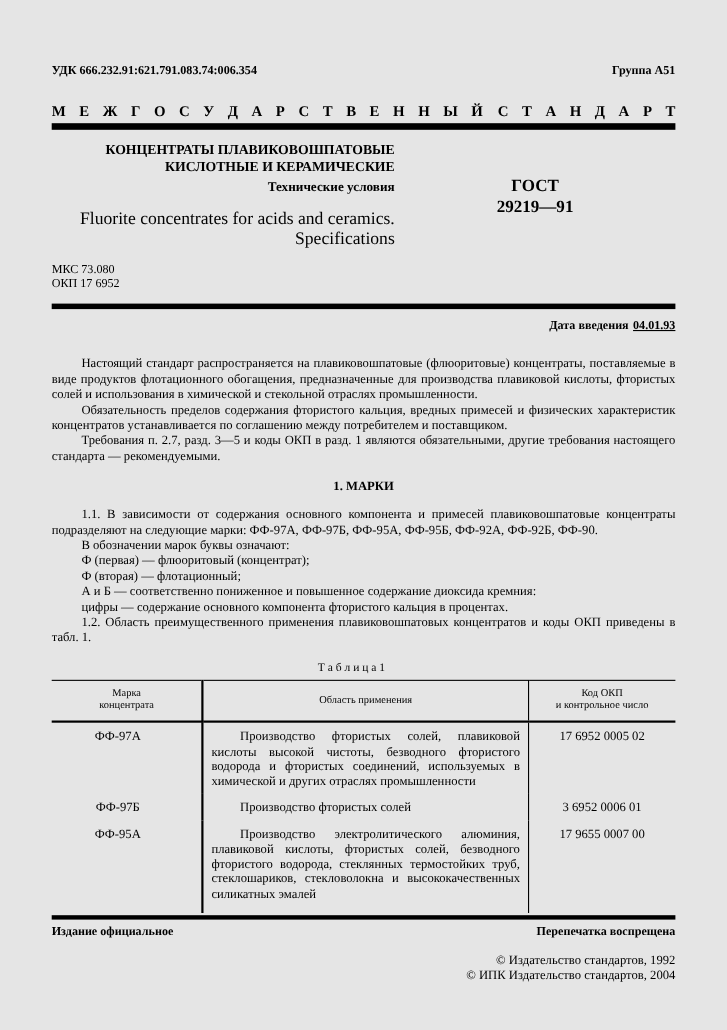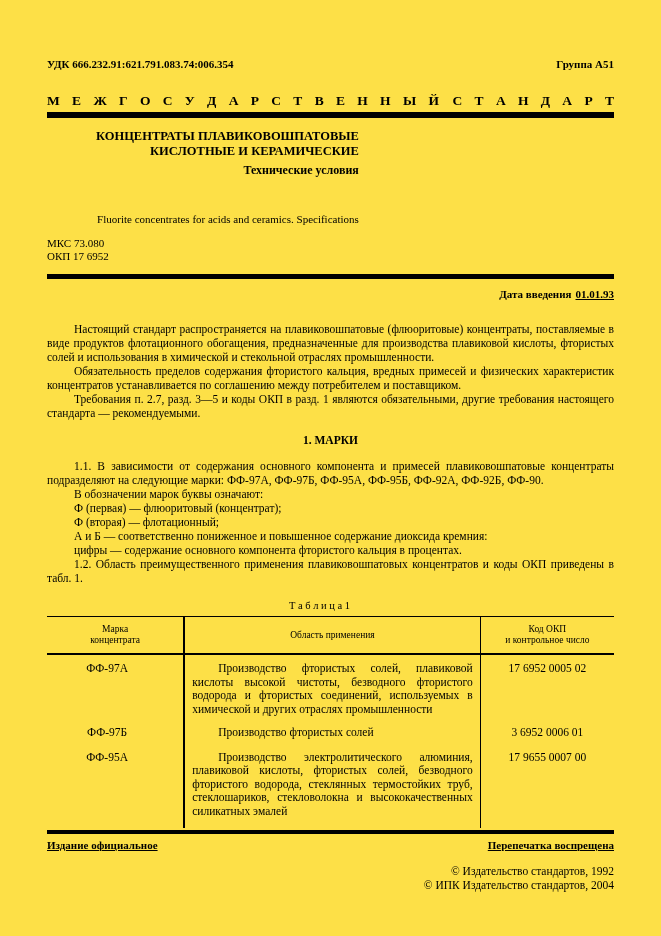--- a/index.html
+++ b/index.html
@@ -1,19 +1,19 @@
 <!DOCTYPE html>
 <html><head>
 <meta charset="utf-8">
 <style>
   html,body { margin:0; padding:0; background:#ffffff; }
   .page {
     position:relative;
     width:661px; height:936px;
-    background:#fde047;
+    background:#e5e5e5;
     color:#000;
     font-family:"Liberation Serif", serif;
     overflow:hidden;
     margin:0 auto;
   }
   .content { padding:58px 47px 0 47px; }
 
   .doc-id-row {
     display:flex; justify-content:space-between;
     font-weight:bold; font-size:11px; line-height:13px;
@@ -32,21 +32,21 @@
   .bar3 { height:4px; margin-top:2px; }
 
   .title-row { display:flex; margin-top:11px; }
   .title-left  { width:55%; text-align:right; }
   .title-right { width:45%; text-align:center; }
   .doc-title {
     font-weight:bold; font-size:12.5px; line-height:15px;
     white-space:pre-line;
   }
   .doc-subtitle { margin-top:4px; font-weight:bold; font-size:12px; }
-  .doc-title-en { margin-top:35px; font-size:11px; }
+  .doc-title-en { margin-top:13px; font-size:16px; }
   .doc-number {
     margin-top:31px; font-weight:bold; font-size:15.5px; line-height:19px;
     white-space:pre-line;
   }
 
   .codes { margin-top:12px; font-size:11px; line-height:13px; }
 
   .date-line { margin-top:9px; text-align:right; font-weight:bold; font-size:11px; }
   .date-value { text-decoration:underline; margin-left:4px; }
 
@@ -80,21 +80,21 @@
   .b-thick { border-right:2.5px solid #000; }
   .b-thin  { border-right:1px solid #000; }
   table.marks td { vertical-align:top; font-size:11.5px; line-height:13.5px; }
   td.mark-cell { text-align:center; padding:7px 20px 4px 4px; }
   td.app-cell  { text-align:justify; text-indent:26px; padding:7px 7px 3px 7px; }
   td.code-cell { text-align:center; padding:7px 4px 4px 4px; }
   tr.last-row td { padding-bottom:10px; }
 
   .footer-row {
     display:flex; justify-content:space-between;
-    font-weight:bold; font-size:11px; margin-top:5px;text-decoration:underline;
+    font-weight:bold; font-size:11px; margin-top:5px;
   }
   .copyright { margin-top:13px; text-align:right; font-size:11.5px; line-height:14px; }
 </style>
 </head>
 <body>
 
 <div class="page">
   <div class="content">
 
     <div class="doc-id-row">
@@ -105,31 +105,35 @@
     <div class="std-name">М Е Ж Г О С У Д А Р С Т В Е Н Н Ы Й С Т А Н Д А Р Т</div>
     <div class="bar bar1"></div>
 
     <div class="title-row">
       <div class="title-left">
         <div class="doc-title">КОНЦЕНТРАТЫ ПЛАВИКОВОШПАТОВЫЕ
 КИСЛОТНЫЕ И КЕРАМИЧЕСКИЕ</div>
         <div class="doc-subtitle">Технические условия</div>
         <div class="doc-title-en">Fluorite concentrates for acids and ceramics. Specifications</div>
       </div>
+      <div class="title-right">
+        <div class="doc-number">ГОСТ
+29219—91</div>
+      </div>
     </div>
 
     <div class="codes">
       <div>МКС 73.080</div>
       <div>ОКП 17 6952</div>
     </div>
 
     <div class="bar bar2"></div>
 
     <div class="date-line">
-      <span>Дата введения</span><span class="date-value">01.01.93</span>
+      <span>Дата введения</span><span class="date-value">04.01.93</span>
     </div>
 
     <div class="body-text">
       <p class="para">Настоящий стандарт распространяется на плавиковошпатовые (флюоритовые) концентраты, поставляемые в виде продуктов флотационного обогащения, предназначенные для производства плавиковой кислоты, фтористых солей и использования в химической и стекольной отраслях промышленности.</p>
       <p class="para">Обязательность пределов содержания фтористого кальция, вредных примесей и физических характеристик концентратов устанавливается по соглашению между потребителем и поставщиком.</p>
       <p class="para">Требования п. 2.7, разд. 3—5 и коды ОКП в разд. 1 являются обязательными, другие требования настоящего стандарта — рекомендуемыми.</p>
     </div>
 
     <div class="section-heading">1. МАРКИ</div>
 

